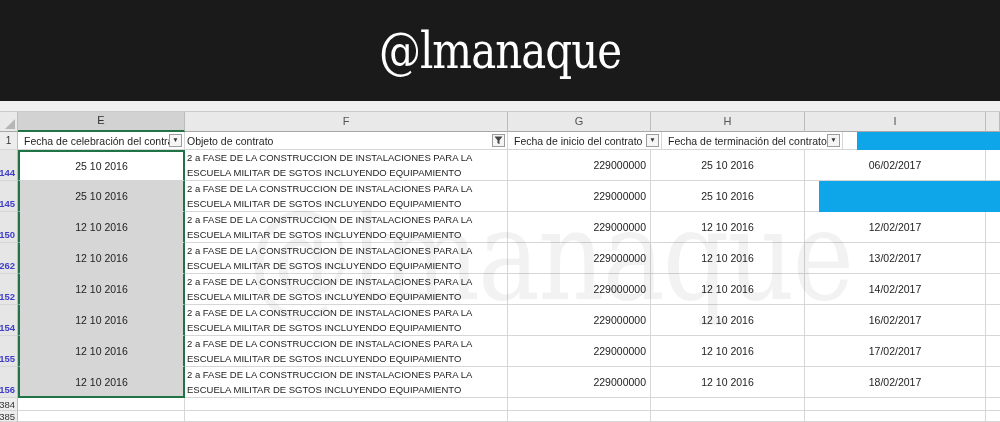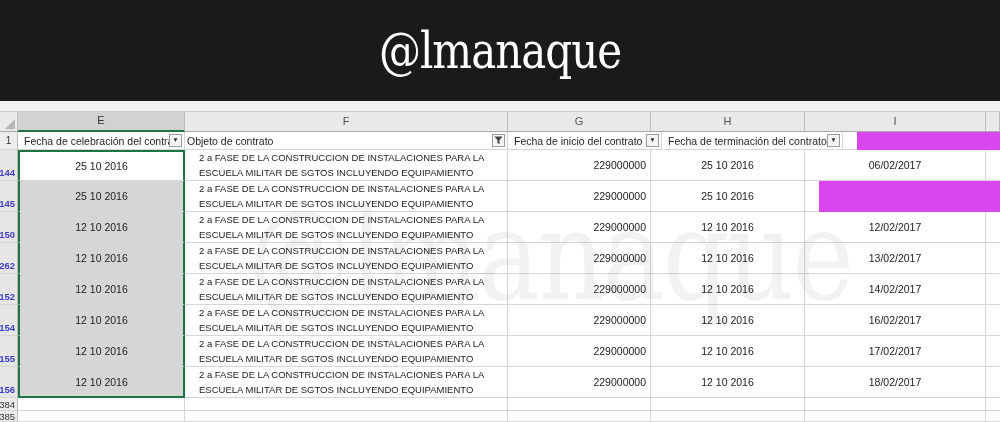--- a/index.html
+++ b/index.html
@@ -1,18 +1,18 @@
 <!DOCTYPE html>
 <html><head>
 <meta charset="utf-8">
 <style>
   html,body{margin:0;padding:0;background:#fff;}
   .stage{
     position:relative;width:1000px;height:422px;overflow:hidden;
-    font-family:"Liberation Sans",sans-serif;background:#d946ef;
+    font-family:"Liberation Sans",sans-serif;background:#0ea5e9;
   }
   
   .banner{height:101px;background:#1a1a1a;display:flex;align-items:center;justify-content:center;}
   .logo{
     color:#fff;font-family:"DejaVu Serif",serif;font-size:42px;font-weight:500;
     letter-spacing:-1px;transform:scaleY(1.22);line-height:1;
   }
   
   .strip{height:11px;background:#f1f1f1;border-bottom:1px solid #c9c9c9;box-sizing:border-box;}
   
@@ -53,21 +53,21 @@
     display:flex;align-items:flex-end;justify-content:flex-end;padding:0 2px 2px 0;font-weight:bold;
   }
   .cell-e{
     overflow:visible;position:relative;display:flex;align-items:center;justify-content:center;
     font-size:10.5px;color:#222;background:#d6d6d6;
     border-left:2px solid #217346;border-right:2px solid #217346;
   }
   .active-row .cell-e{background:#fff;border-top:2px solid #217346;}
   .last-row .cell-e{border-bottom:2px solid #217346;}
   .cell-f{font-size:9.5px;line-height:14.5px;padding:1px 2px 0 2px;color:#222;white-space:nowrap;}
-  .cell-f span{display:block;margin-left:12px;}
+  .cell-f span{display:block;}
   .cell-g{display:flex;align-items:center;justify-content:flex-end;padding-right:4px;font-size:10.5px;color:#222;}
   .cell-h,.cell-i{display:flex;align-items:center;justify-content:center;font-size:10.5px;color:#222;}
   
   .trow .rh{
     background:#ededed;color:#333;font-size:9.5px;border-right:1px solid #bcbcbc;
     display:flex;align-items:center;justify-content:flex-end;padding-right:2px;
   }
   .t384{height:13px;}
   .t385{height:11px;}
   

